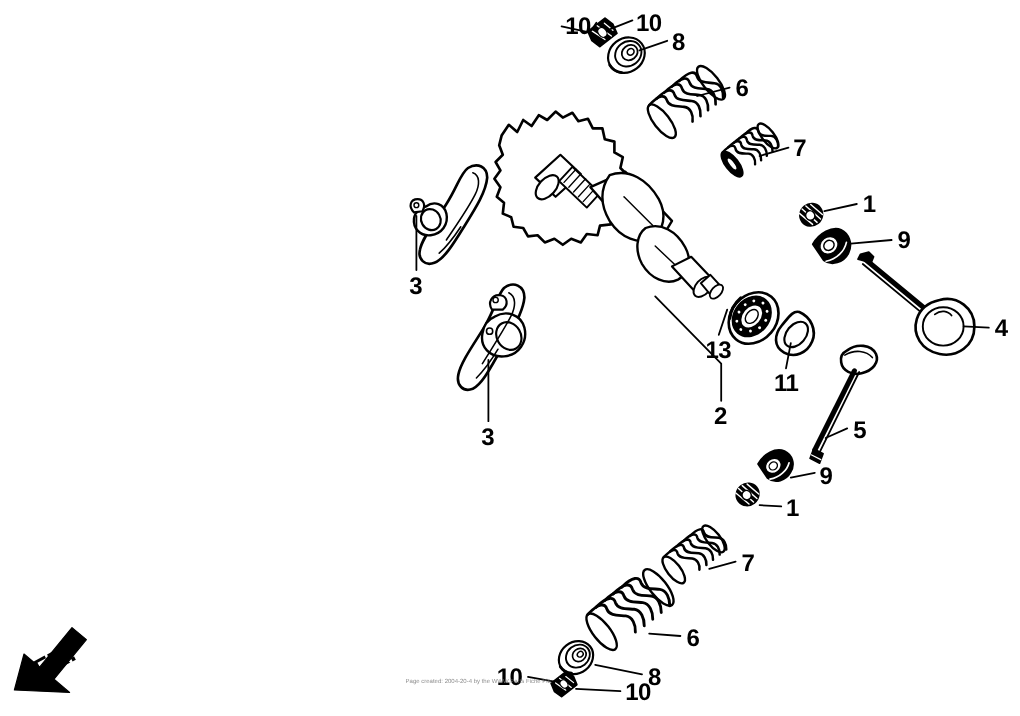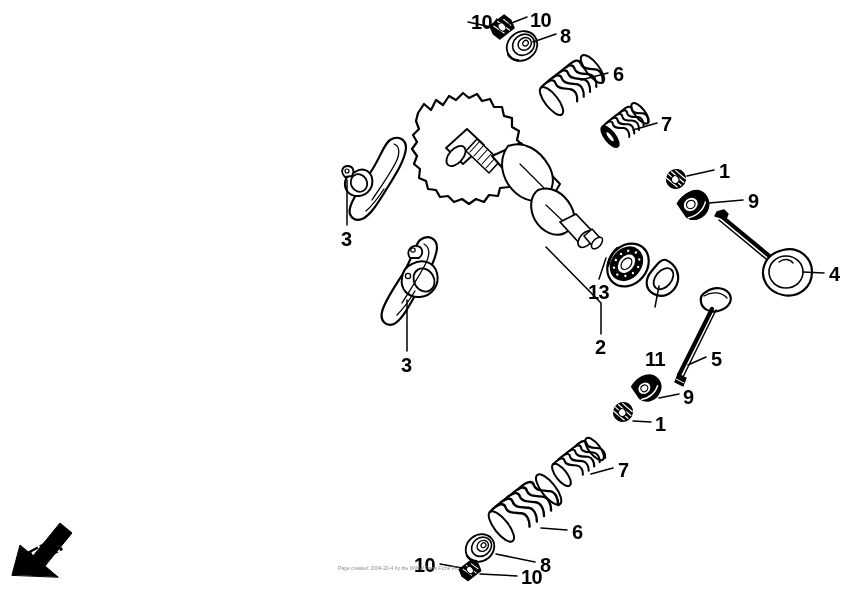--- a/index.html
+++ b/index.html
@@ -302,21 +302,21 @@
   <div class="callout c-num" style="left:530px;top:10px;">10</div>
   <div class="callout c-num" style="left:560px;top:26px;">8</div>
   <div class="callout c-num" style="left:613px;top:64px;">6</div>
   <div class="callout c-num" style="left:661px;top:114px;">7</div>
   <div class="callout c-num" style="left:719px;top:161px;">1</div>
   <div class="callout c-num" style="left:748px;top:191px;">9</div>
   <div class="callout c-num" style="left:829px;top:264px;">4</div>
   <div class="callout c-num" style="left:341px;top:229px;">3</div>
   <div class="callout c-num" style="left:401px;top:355px;">3</div>
   <div class="callout c-num" style="left:588px;top:282px;">13</div>
-  <div class="callout c-num" style="left:645px;top:310px;margin-top:39px;">11</div>
+  <div class="callout c-num" style="left:645px;top:310px;">11</div>
   <div class="callout c-num" style="left:595px;top:337px;">2</div>
   <div class="callout c-num" style="left:711px;top:349px;">5</div>
   <div class="callout c-num" style="left:683px;top:387px;">9</div>
   <div class="callout c-num" style="left:655px;top:414px;">1</div>
   <div class="callout c-num" style="left:618px;top:460px;">7</div>
   <div class="callout c-num" style="left:572px;top:522px;">6</div>
   <div class="callout c-num" style="left:540px;top:555px;">8</div>
   <div class="callout c-num" style="left:414px;top:555px;">10</div>
   <div class="callout c-num" style="left:521px;top:567px;">10</div>
 

